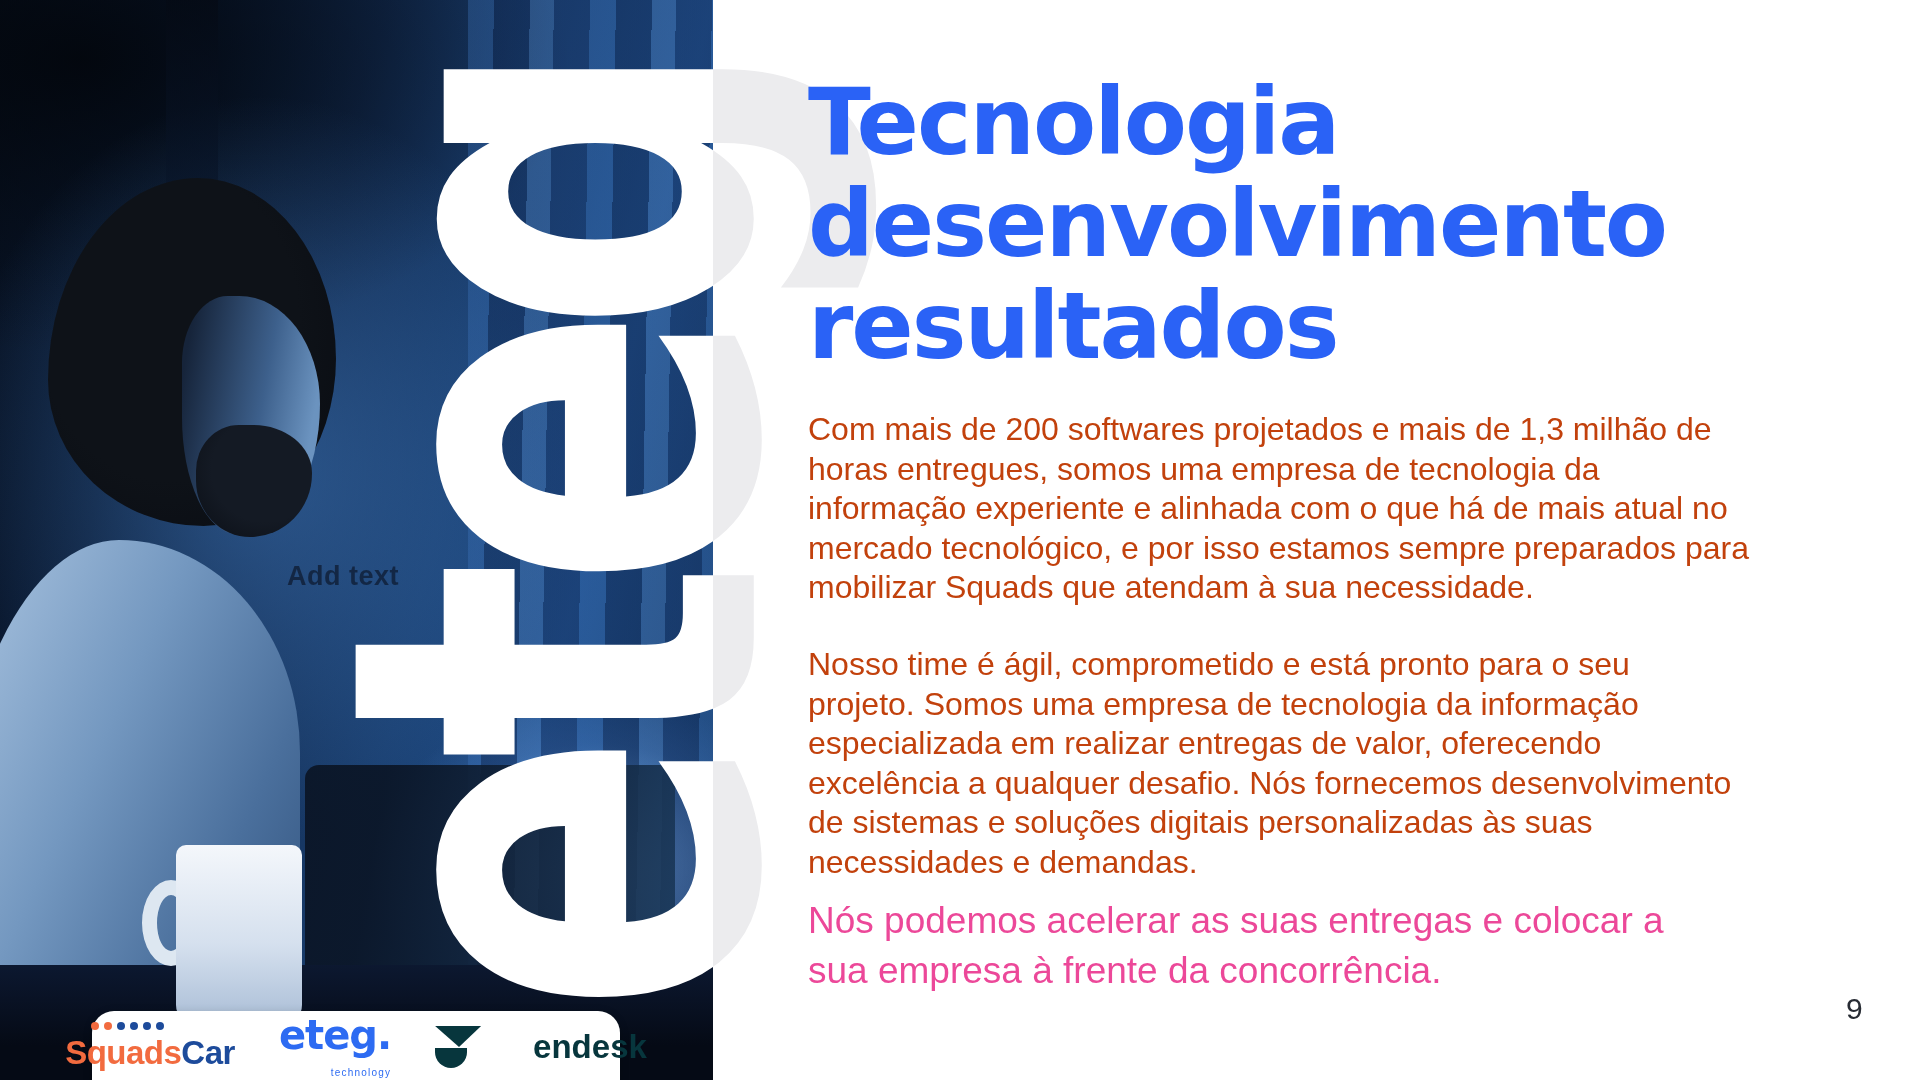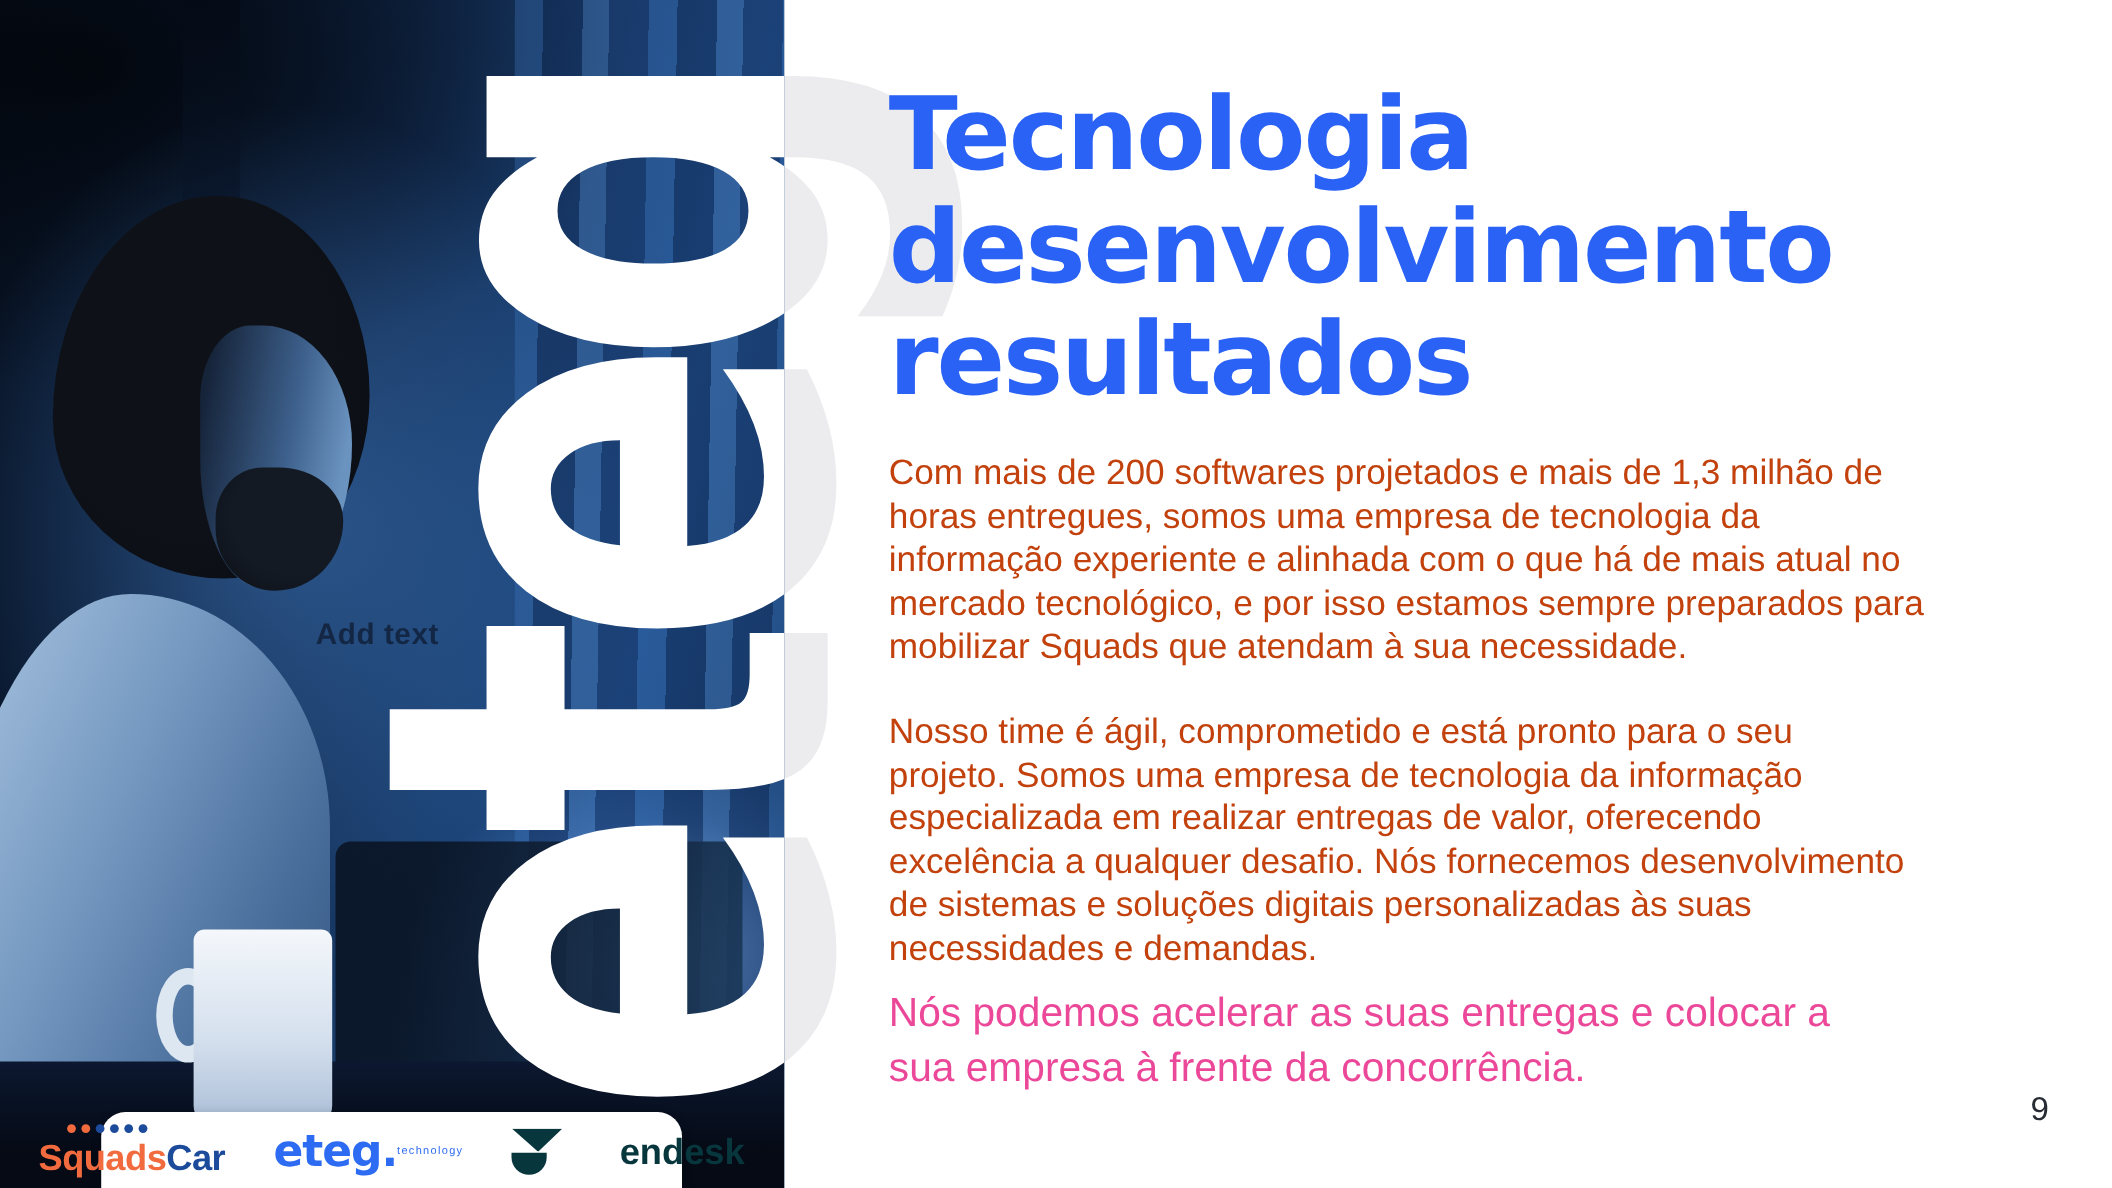--- a/index.html
+++ b/index.html
@@ -87,21 +87,21 @@
     display:flex; align-items:center; justify-content:center; gap:44px;
     padding-bottom:20px; box-shadow:0 2px 10px rgba(0,0,0,0.18);
   }
   .conectcar { position:relative; padding-top:12px; }
   .conectcar-dots { position:absolute; top:0; left:26px; display:flex; gap:5px; }
   .conectcar-dots i { width:8px; height:8px; border-radius:50%; display:block; }
   .dot-orange { background:#f26b3f; }
   .dot-navy { background:#1d4b9b; }
   .conectcar-text { font-size:33px; font-weight:800; letter-spacing:-0.5px; font-style:normal; }
   .conect { color:#f26b3f; } .car { color:#1d4b9b; }
-  .eteg-logo { display:flex; flex-direction:row; align-items:flex-start; }
+  .eteg-logo { display:flex; flex-direction:column; align-items:flex-end; }
   .eteg-word { font-family:"DejaVu Sans", sans-serif; font-size:40px; font-weight:bold;
                color:#2d6bf2; letter-spacing:-1px; line-height:38px; }
   .eteg-tag  { font-size:10px; color:#2d6bf2; letter-spacing:1.2px; margin-top:13px; }
   .zendesk { display:flex; align-items:center; gap:4px; }
   .zendesk-mark { position:relative; width:46px; height:42px; }
   .zendesk-mark .tri  { position:absolute; left:0; top:0; width:46px; height:21px;
                         background:#07363d; clip-path:polygon(0 0, 100% 0, 52% 100%); }
   .zendesk-mark .disc { position:absolute; left:0; bottom:0; width:32px; height:20px;
                         background:#07363d; border-radius:0 0 16px 16px; }
   .zendesk-word { font-size:33px; font-weight:600; color:#07363d; letter-spacing:0;margin-left:48px; }

